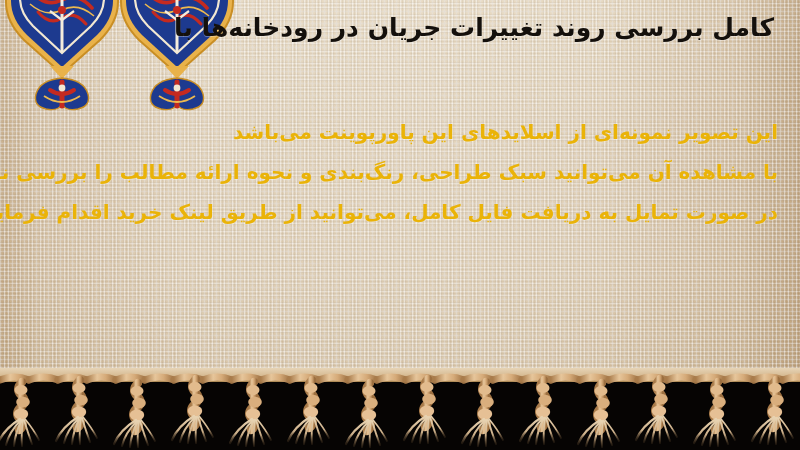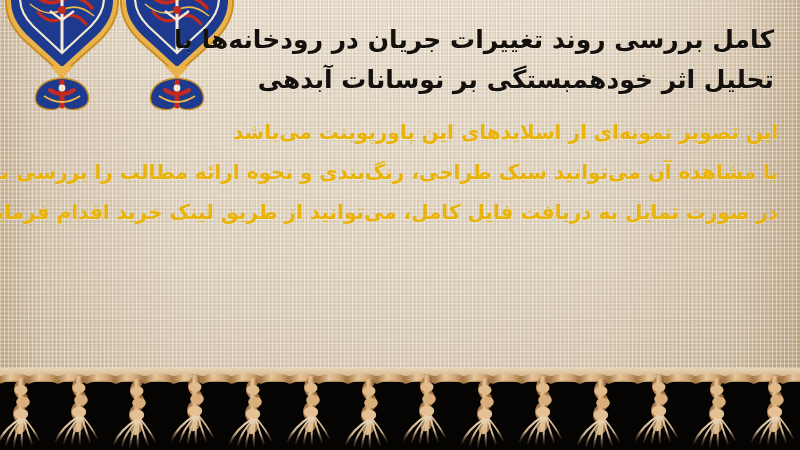--- a/index.html
+++ b/index.html
@@ -81,21 +81,21 @@
     background:#060403;
     overflow:hidden;
   }
   #selvedge{
     position:absolute;left:0;top:0;width:800px;height:14px;
     background:linear-gradient(180deg,#e7d4b6 0%,#d9bf99 45%,#c8a87c 80%,#a9854f 100%);
   }
 
   
   #title{
-    position:absolute;right:26px;top:20px;width:572px;
+    position:absolute;right:26px;top:8px;width:572px;
     text-align:right;
     color:#14100c;
     font-size:25px;
     line-height:40px;
     font-weight:600;
     letter-spacing:0px;
     text-shadow:0 1px 0 rgba(255,255,255,.30);
     direction:rtl;
   }
   #title .tline{display:block;white-space:nowrap;}
@@ -174,21 +174,20 @@
     <use href="#drop" x="28" y="130"></use>
   </svg>
 
   <svg class="ornament orn-b" width="116" height="165" viewBox="0 0 116 165">
     <use href="#med" x="0" y="0"></use>
     <use href="#drop" x="28" y="130"></use>
   </svg>
 
   <div id="title">
     <span class="tline">کامل بررسی روند تغییرات جریان در رودخانه‌ها با</span>
-    <span class="tline">تحلیل اثر خودهمبستگی بر نوسانات آبدهی</span>
   </div>
 
   <div id="body-text">
     <span class="bline">این تصویر نمونه‌ای از اسلایدهای این پاورپوینت می‌باشد</span>
     <span class="bline">با مشاهده آن می‌توانید سبک طراحی، رنگ‌بندی و نحوه ارائه مطالب را بررسی نمایید</span>
     <span class="bline">در صورت تمایل به دریافت فایل کامل، می‌توانید از طریق لینک خرید اقدام فرمایید</span>
   </div>
 
   <div id="fringe-band">
     <div id="selvedge"></div>

